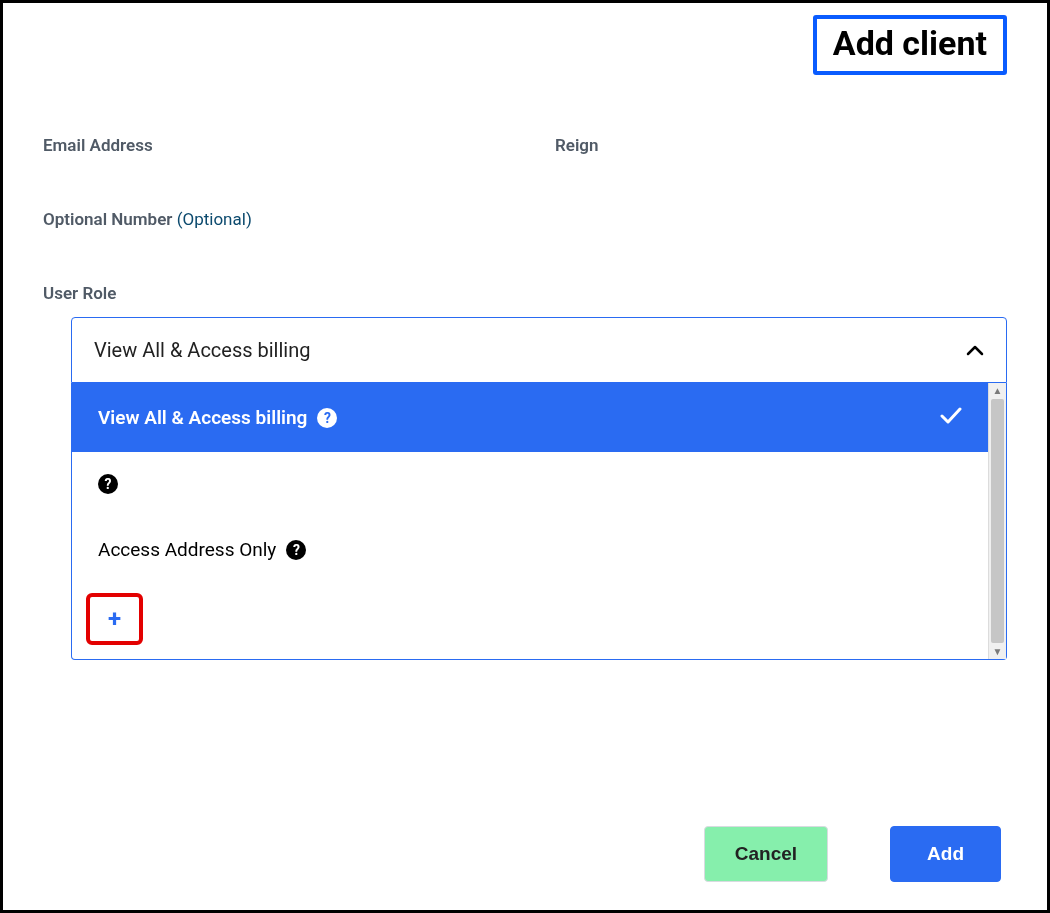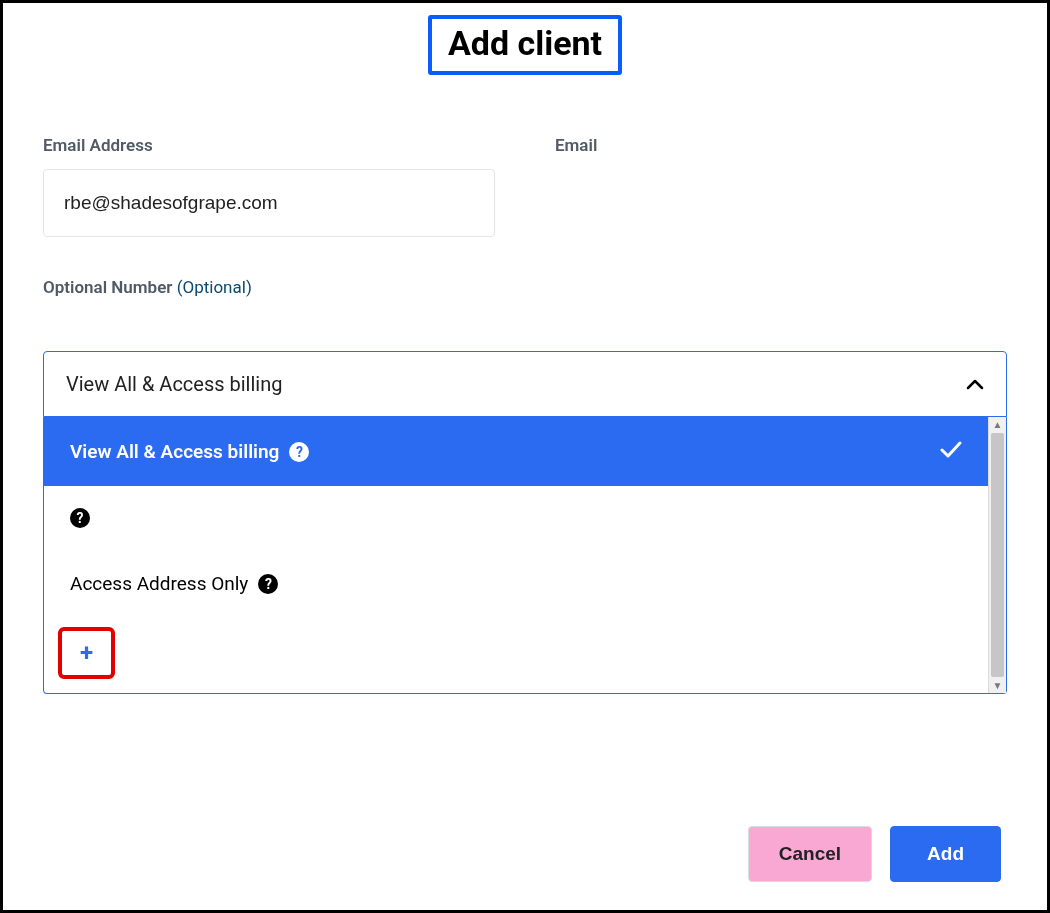--- a/index.html
+++ b/index.html
@@ -6,21 +6,21 @@
     body {
       font-family: -apple-system, BlinkMacSystemFont, "Segoe UI", Roboto, Arial, sans-serif;
       background: #fff;
       width: 1050px;
       height: 913px;
       border: 3px solid #000;
       padding: 10px 40px 30px 40px;
       position: relative;
     }
     .header {
-      text-align: center;
+      text-align: right;
       margin-bottom: 60px;
       padding-top: 2px;
     }
     .title-box {
       display: inline-block;
       border: 4px solid #0a5cff;
       padding: 4px 16px 8px 16px;
       border-radius: 3px;
     }
     .title-box h1 {
@@ -49,21 +49,21 @@
     input[type="text"] {
       width: 100%;
       font-size: 19px;
       padding: 22px 20px;
       border: 1px solid #e3e5e9;
       border-radius: 4px;
       color: #222;
       background: #fff;
     }
     input::placeholder { color: #5e6670; }
-    .select-wrapper { position: relative; }
+    .select-wrapper { position: relative; margin-left: 28px; }
     .select-display {
       width: 100%;
       display: flex;
       align-items: center;
       justify-content: space-between;
       font-size: 20px;
       padding: 20px 22px;
       border: 1px solid #2a6bf2;
       border-radius: 4px 4px 0 0;
       color: #222;
@@ -139,56 +139,57 @@
       right: 46px;
       bottom: 28px;
       display: flex; gap: 18px;
     }
     .btn {
       font-size: 19px; font-weight: 600;
       padding: 16px 30px; border-radius: 4px;
       cursor: pointer;
     }
     .btn.cancel {
-      background: #f9a8d4; color: #222; border: 1px solid #d8dbe0;
+      background: #86efac; color: #222; border: 1px solid #d8dbe0;
     }
     .btn.add {
       background: #2a6bf2; color: #fff; border: 1px solid #2a6bf2;
       padding: 16px 36px;
+      margin-left: 44px;
     }
   </style>
 </head>
 <body>
 
 <div class="header">
   <div class="title-box">
     <h1>Add client</h1>
   </div>
 </div>
 
 <div class="form-row">
   <div class="form-group">
     <label>Email Address</label>
-    <input type="text" value="rbe@shadesofgrape.com" style="">
   </div>
   <div class="form-group">
-    <label>Email</label>
+    <label>Reign</label>
   </div>
 </div>
 
 <div class="form-row">
   <div class="form-group full">
     <label>
       <span>Optional Number</span>
       <span class="optional">(Optional)</span>
     </label>
   </div>
 </div>
 
 <div class="form-group full">
+  <label>User Role</label>
   <div class="select-wrapper">
     <div class="select-display">
       <span>View All &amp; Access billing</span>
       <span class="chevron">
         <svg width="18" height="12" viewBox="0 0 18 12">
             <path d="M2 9 L9 2 L16 9" fill="none" stroke="#000" stroke-width="2.5" stroke-linecap="round" stroke-linejoin="round"></path>
           </svg>
       </span>
     </div>
     <div class="dropdown-panel">

